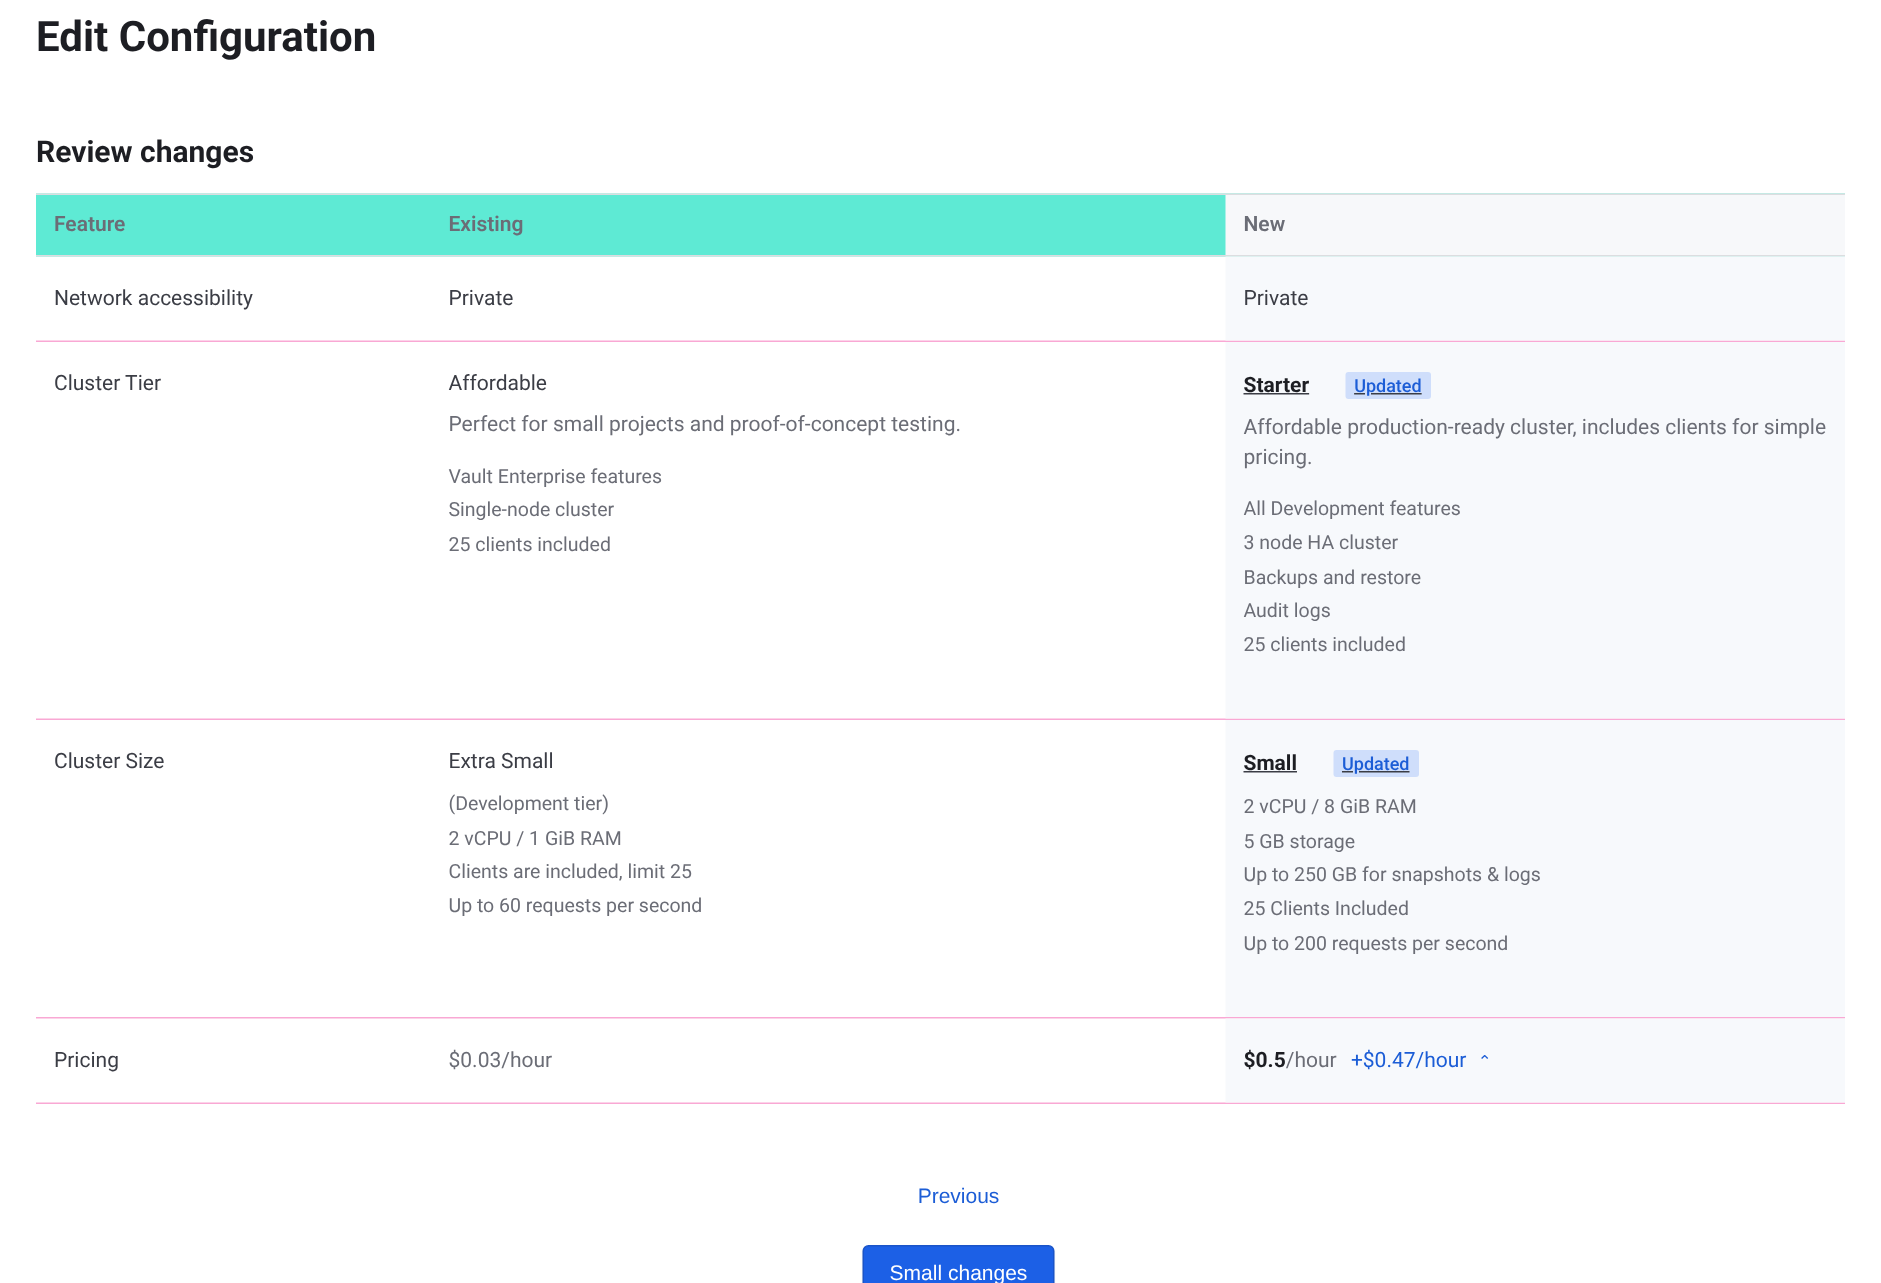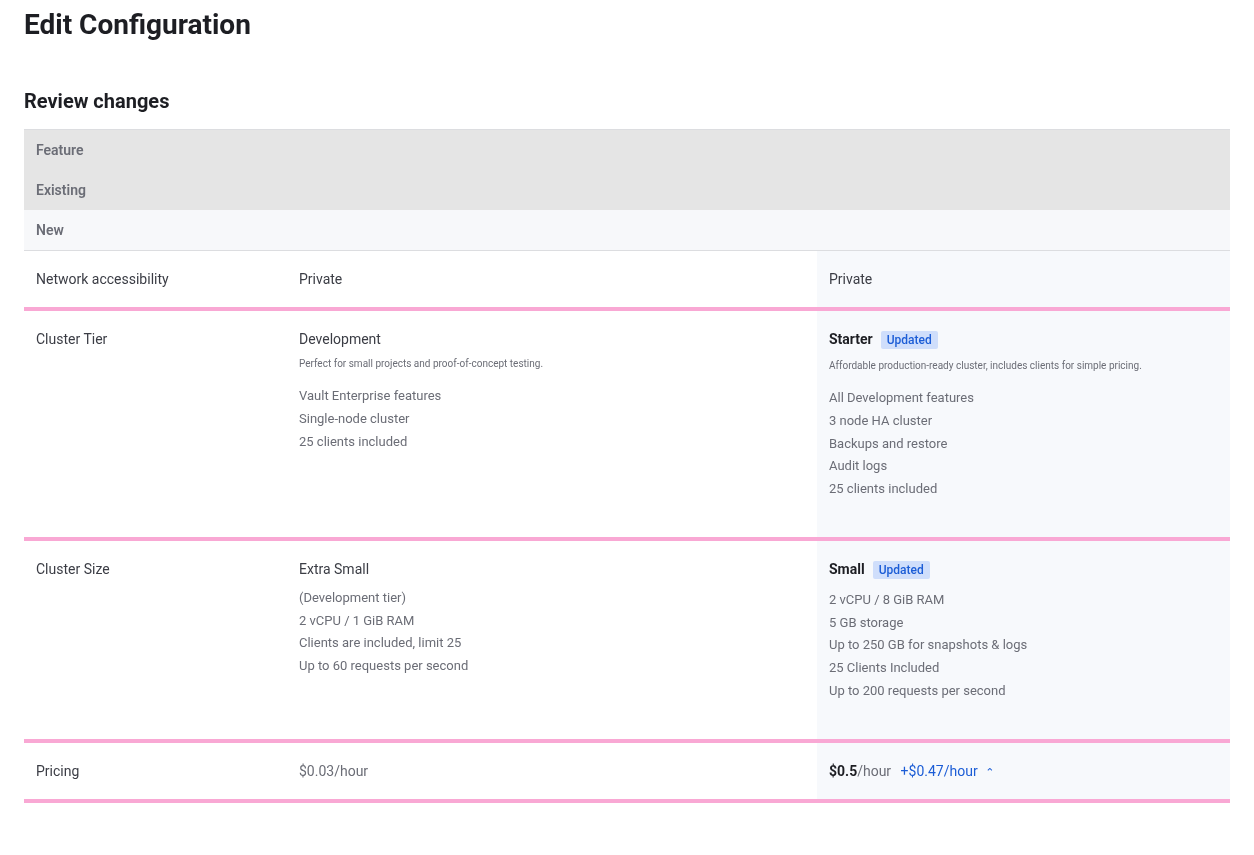--- a/index.html
+++ b/index.html
@@ -25,26 +25,25 @@
       margin-bottom: 16px;
     }
     .table {
       width: 100%;
       border-collapse: collapse;
     }
     .thead-row {
       display: flex;
       border-top: 1px solid #dcdde0;
       border-bottom: 1px solid #dcdde0;
-      background: #e5e5e5;
-      flex-direction: column;
+      background: #5eead4;
     }
     .row {
       display: flex;
-      border-bottom: 4px solid #f9a8d4;
+      border-bottom: 1px solid #f9a8d4;
     }
     .col-feature {
       width: 263px;
       padding: 12px 12px;
       flex-shrink: 0;
     }
     .col-existing {
       width: 530px;
       padding: 12px 12px;
       flex-shrink: 0;
@@ -91,47 +90,49 @@
       font-size: 14px;
       font-weight: 400;
       color: #3b3d45;
       margin-bottom: 10px;
     }
     .tier-name-bold {
       font-weight: 700;
       color: #1d1e23;
     }
     .tier-desc {
-      font-size: 10px;
+      font-size: 14px;
       color: #6b6d76;
       margin-bottom: 14px;
       line-height: 1.4;
     }
     .feature-list {
       list-style: none;
     }
     .feature-list li {
       font-size: 13px;
       color: #6b6d76;
       line-height: 1.75;
     }
     .badge {
       display: inline-block;
       font-size: 12px;
       font-weight: 500;
       color: #1c5dd6;
       background: #cfdefb;
       padding: 2px 6px;
       border-radius: 2px;
-      margin-left: 8px;
+      margin-left: 24px;
       vertical-align: middle;
     }
     .title-with-badge {
       display: flex;
+      align-items: center;
       margin-bottom: 10px;
+      text-decoration: underline;
     }
     .title-with-badge .tier-name-bold {
       margin-bottom: 0;
     }
     .pricing-row .col-feature,
     .pricing-row .col-existing,
     .pricing-row .col-new {
       padding-top: 20px;
       padding-bottom: 20px;
     }
@@ -210,21 +211,21 @@
 
   <div class="row">
     <div class="col-feature">Network accessibility</div>
     <div class="col-existing">Private</div>
     <div class="col-new">Private</div>
   </div>
 
   <div class="row tier-row">
     <div class="col-feature">Cluster Tier</div>
     <div class="col-existing">
-      <div class="tier-name">Development</div>
+      <div class="tier-name">Affordable</div>
       <div class="tier-desc">Perfect for small projects and proof-of-concept testing.</div>
       <ul class="feature-list">
         <li>Vault Enterprise features</li>
         <li>Single-node cluster</li>
         <li>25 clients included</li>
       </ul>
     </div>
     <div class="col-new">
       <div class="title-with-badge">
         <span class="tier-name-bold">Starter</span>

